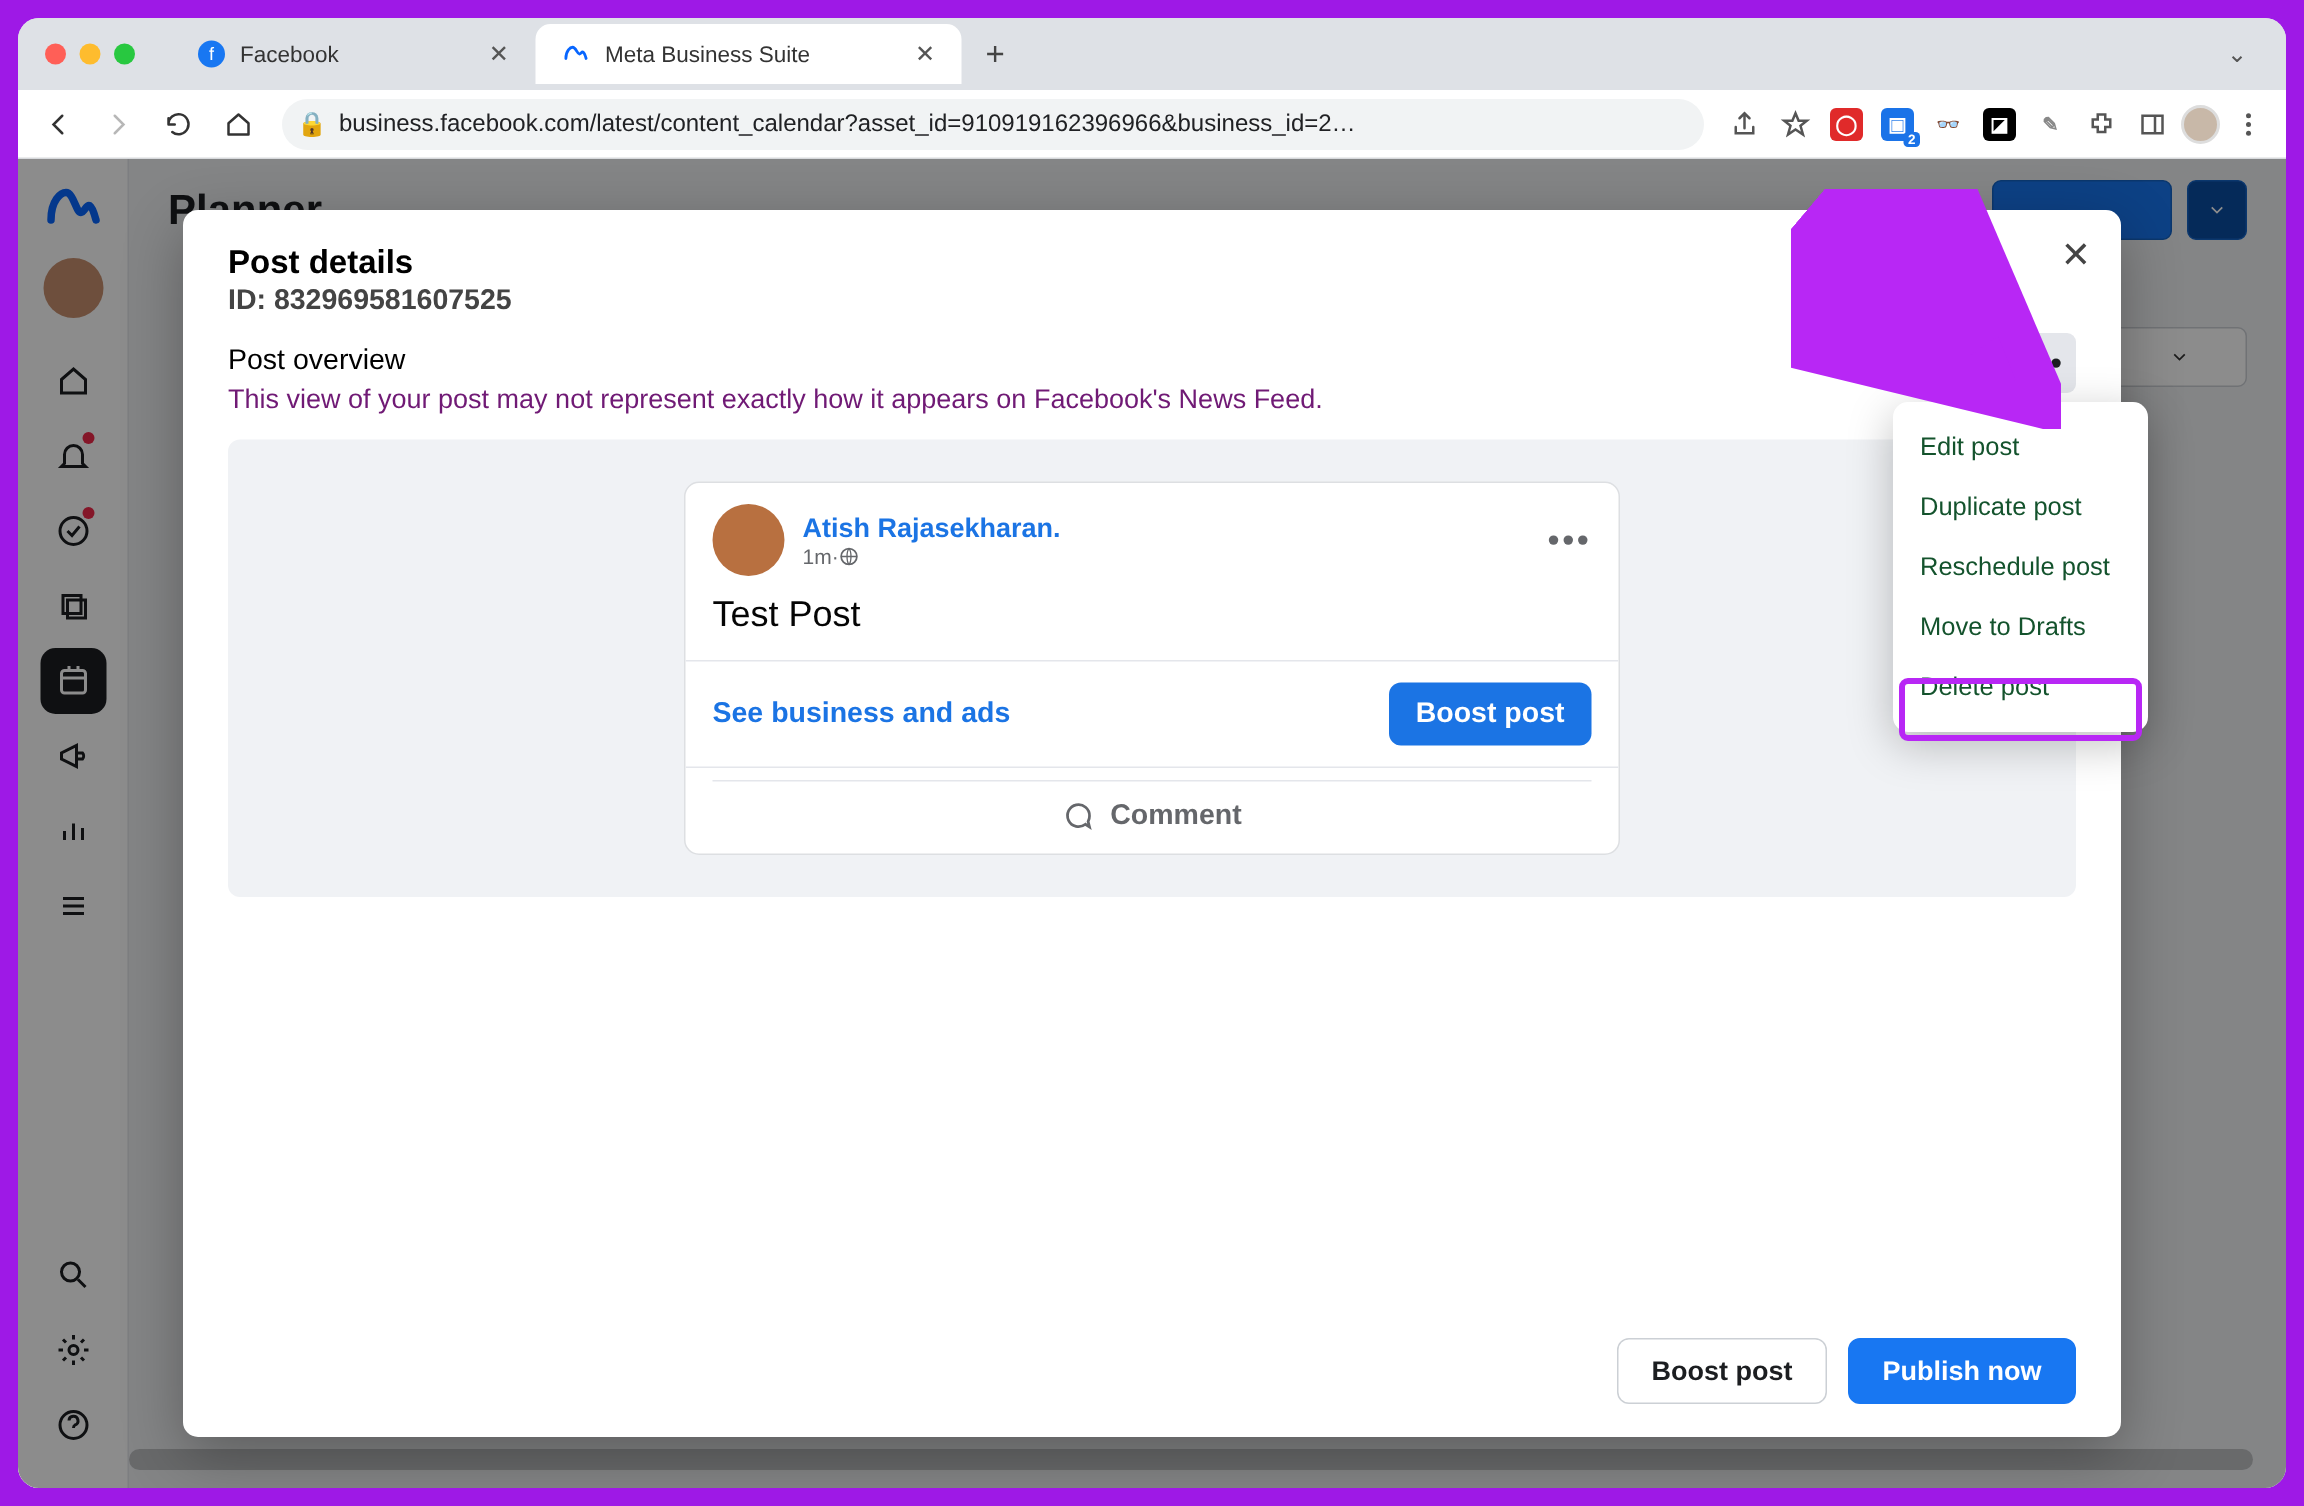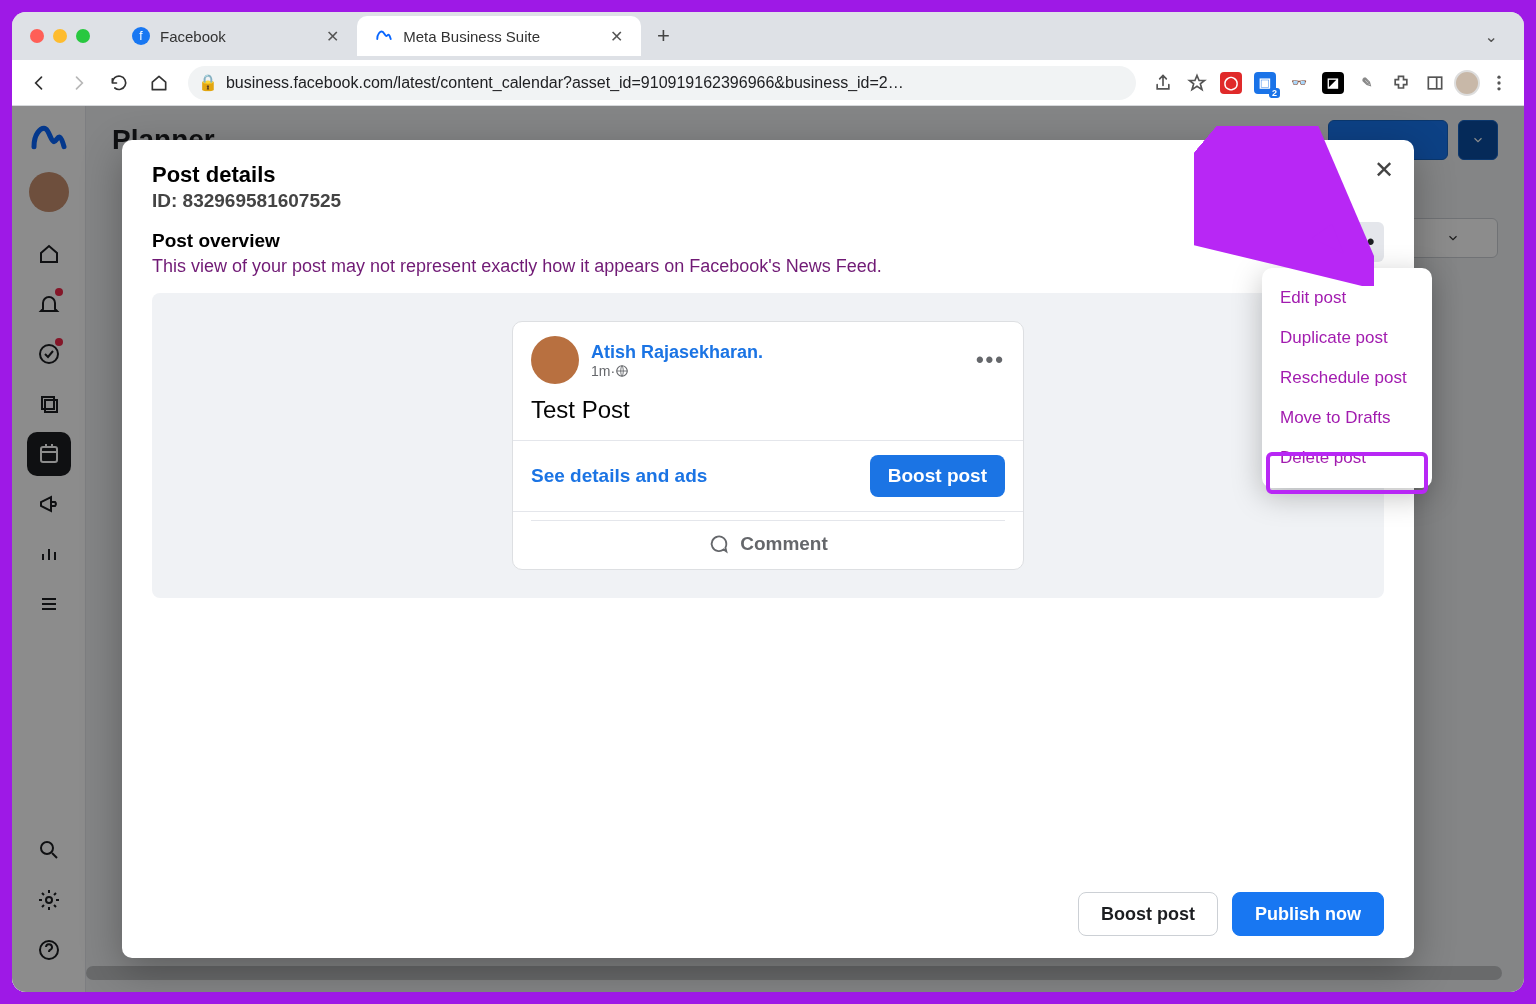--- a/index.html
+++ b/index.html
@@ -48,44 +48,44 @@
   .header-btns { position:absolute; right:26px; top:14px; display:flex; gap:10px; }
   .hbtn { height:40px; border-radius:6px; background:#1877f2; border:1px solid #1464c7; display:flex; align-items:center; justify-content:center; padding:0 14px; color:#fff; font-weight:600; }
   .hbtn.square { width:40px; padding:0; background:#0a4da3; }
   .hbtn.light { background:#fff; color:#1c1e21; border:1px solid #ccd0d5; position:absolute; top:86px; right:26px; display:flex; align-items:center; gap:6px; }
   .hscroll { position:absolute; left:74px; right:22px; bottom:12px; height:14px; background:rgba(0,0,0,0.2); border-radius:10px; }
 
   .modal { position:absolute; left:110px; top:34px; right:110px; bottom:34px; background:#fff; border-radius:10px; box-shadow:0 12px 40px rgba(0,0,0,0.3); display:flex; flex-direction:column; padding:22px 30px; }
   .modal-close { position:absolute; right:20px; top:16px; font-size:24px; color:#444; cursor:default; }
   .modal h2 { font-size:22px; font-weight:700; }
   .modal .pid { font-size:19px; font-weight:600; color:#444; margin-top:2px; }
-  .sect-title { font-size:19px; font-weight:700; margin-top:18px; }
+  .sect-title { font-size:19px; font-weight:400; margin-top:18px; }
   .sect-desc { font-size:18px; color:#701a75; margin-top:4px; }
   .overview-head { display:flex; align-items:flex-start; justify-content:space-between; }
   .more-btn { width:44px; height:40px; border-radius:6px; background:#e4e6eb; display:flex; align-items:center; justify-content:center; color:#1c1e21; font-size:22px; letter-spacing:2px; font-weight:700; margin-top:10px; }
 
   .preview-area { margin-top:16px; background:#f0f2f5; border-radius:8px; padding:28px 0; display:flex; justify-content:center; }
-  .post-card { width:512px; background:#fff; border:1px solid #dddfe2; border-radius:10px; overflow:hidden; }
+  .post-card { width:624px; background:#fff; border:1px solid #dddfe2; border-radius:10px; overflow:hidden; }
   .post-head { display:flex; align-items:center; padding:14px 18px 6px; gap:12px; }
   .post-avatar { width:48px; height:48px; border-radius:50%; background:#b87040; }
   .post-author { color:#1b74e4; font-size:18px; font-weight:600; }
   .post-meta { font-size:14px; color:#65676b; display:flex; align-items:center; gap:0; }
   .post-menu { margin-left:auto; color:#65676b; font-size:22px; letter-spacing:2px; font-weight:700; }
   .post-body { padding:6px 18px 16px; font-size:24px; color:#050505; }
   .post-actions { display:flex; align-items:center; justify-content:space-between; padding:14px 18px; border-top:1px solid #e4e6eb; border-bottom:1px solid #e4e6eb; }
   .insights-link { color:#1b74e4; font-size:19px; font-weight:600; }
   .boost-btn { background:#1b74e4; color:#fff; font-size:19px; font-weight:600; border-radius:8px; padding:10px 18px; }
   .comment-row { display:flex; align-items:center; justify-content:center; gap:10px; padding:12px 16px 14px; font-size:19px; font-weight:600; color:#65676b; }
 
   .modal-footer { margin-top:auto; display:flex; justify-content:flex-end; gap:14px; padding-top:12px; }
   .ftr-btn { height:44px; border-radius:8px; padding:0 22px; font-size:18px; font-weight:600; display:flex; align-items:center; border:1px solid #ccd0d5; background:#fff; color:#1c1e21; }
   .ftr-btn.primary { background:#1877f2; color:#fff; border-color:#1877f2; }
 
   .dropdown { position:absolute; right:92px; top:162px; width:170px; background:#fff; border-radius:10px; box-shadow:0 8px 30px rgba(0,0,0,0.25); padding:10px 0; z-index:20; }
-  .dd-item { padding:10px 18px; font-size:17px; color:#a21caf; }
+  .dd-item { padding:10px 18px; font-size:17px; color:#14532d; }
   .dd-highlight { position:absolute; left:4px; right:4px; height:42px; border:4px solid #b827f5; border-radius:6px; pointer-events:none; }
 
   .annot-arrow { position:absolute; z-index:30; pointer-events:none; }
 </style>
 </head>
 <body>
 
 <div class="window">
   <div class="titlebar">
     <div class="traffic">
@@ -310,21 +310,21 @@
                 <svg width="14" height="14" viewBox="0 0 24 24">
                     <circle cx="12" cy="12" r="9" stroke="#65676b" stroke-width="2" fill="none"></circle>
                     <path d="M3 12h18M12 3c3 3 3 15 0 18M12 3c-3 3-3 15 0 18" stroke="#65676b" stroke-width="1.5" fill="none"></path>
                   </svg>
               </div>
             </div>
             <div class="post-menu"><span>•••</span></div>
           </div>
           <div class="post-body">Test Post</div>
           <div class="post-actions">
-            <span class="insights-link">See details and ads</span>
+            <span class="insights-link">See business and ads</span>
             <span class="boost-btn">Boost post</span>
           </div>
           <div>
             <div class="divider" style="height:1px;background:#e4e6eb;margin:8px 18px 0;"></div>
             <div class="comment-row">
               <svg width="22" height="22" viewBox="0 0 24 24">
                   <path d="M20 12a8 8 0 1 0-3 6l3 2-1-4a8 8 0 0 0 1-4z" stroke="#65676b" stroke-width="2" fill="none"></path>
                 </svg>
               <span>Comment</span>
             </div>

